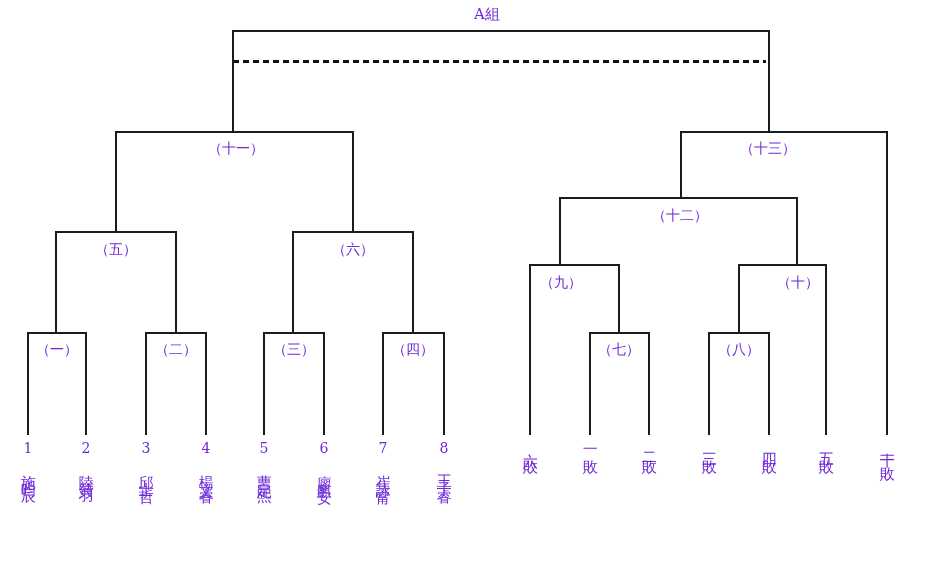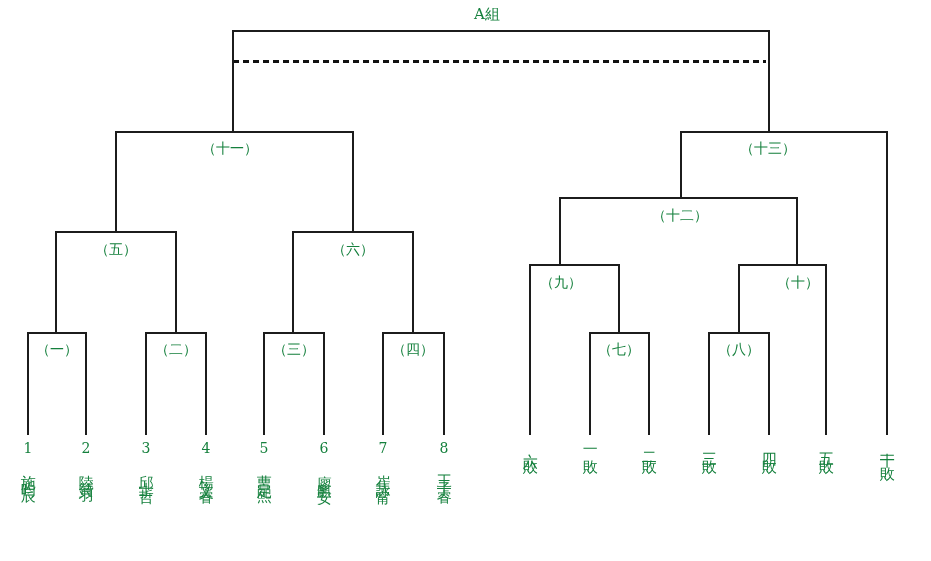--- a/index.html
+++ b/index.html
@@ -6,21 +6,21 @@
     margin: 0;
     padding: 0;
     background: #ffffff;
   }
   .bracket {
     position: relative;
     width: 931px;
     height: 507px;
     background: #ffffff;
     font-family: "DejaVu Serif", "Liberation Serif", serif;
-    color: #15803d;
+    color: #6d28d9;
     overflow: hidden;
   }
   .h {
     position: absolute;
     height: 2px;
     background: #1c1c1c;
   }
   .v {
     position: absolute;
     width: 2px;
@@ -70,21 +70,21 @@
 <div class="bracket">
 
   <span class="title" style="left:487px;top:5px">A組</span>
 
   <div class="h" style="left:232px;top:30px;width:538px"></div>
   <div class="dash" style="left:233px;top:60px;width:533px"></div>
   <div class="v" style="left:232px;top:30px;height:103px"></div>
   <div class="v" style="left:768px;top:30px;height:103px"></div>
 
   <div class="h" style="left:115px;top:131px;width:239px"></div>
-  <span class="mlabel" style="left:230px;top:140px">（十一）</span>
+  <span class="mlabel" style="left:236px;top:140px">（十一）</span>
   <div class="v" style="left:115px;top:131px;height:102px"></div>
   <div class="v" style="left:352px;top:131px;height:102px"></div>
 
   <div class="h" style="left:680px;top:131px;width:208px"></div>
   <span class="mlabel" style="left:768px;top:140px">（十三）</span>
   <div class="v" style="left:680px;top:131px;height:68px"></div>
   <div class="v" style="left:886px;top:131px;height:304px"></div>
 
   <div class="h" style="left:559px;top:197px;width:239px"></div>
   <span class="mlabel" style="left:680px;top:207px">（十二）</span>

